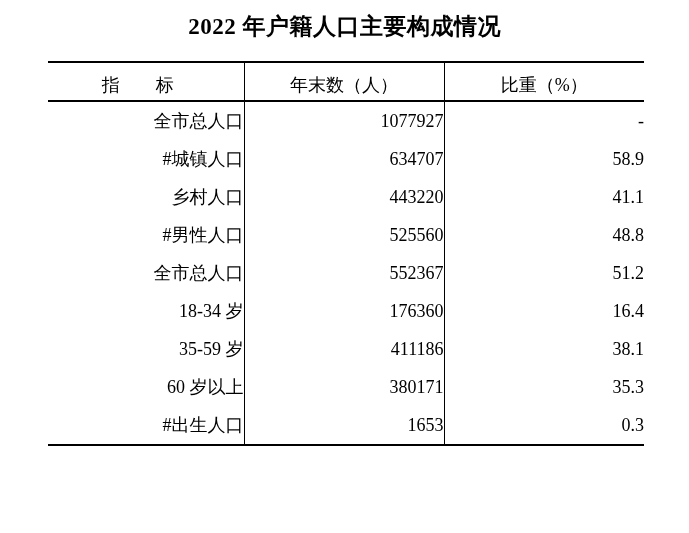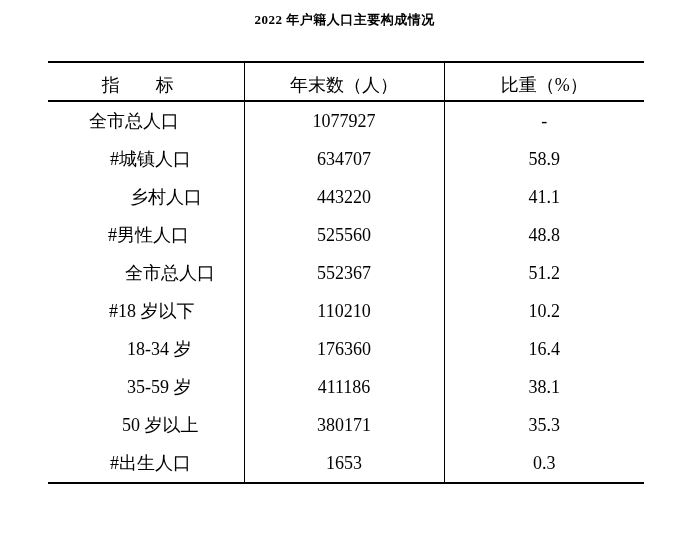--- a/index.html
+++ b/index.html
@@ -15,21 +15,21 @@
     color: #000000;
     font-family: "Liberation Serif", "DejaVu Serif", serif;
     overflow: hidden;
   }
   .doc-title {
     position: absolute;
     top: 11px;
     left: 0;
     width: 689px;
     text-align: center;
-    font-size: 13px;
+    font-size: 23px;
     font-weight: bold;
     letter-spacing: 0.5px;
   }
   table.stat-table {
     position: absolute;
     left: 48px;
     top: 61px;
     width: 596px;
     border-collapse: collapse;
     table-layout: fixed;
@@ -47,20 +47,21 @@
     vertical-align: bottom;
     padding: 0 0 3px 0;
     border-bottom: 2px solid #000;
     text-align: center;
   }
   .stat-table th.h-indicator { padding-right: 16px; }
   .stat-table td {
     height: 38px;
     padding: 0;
     vertical-align: middle;
+    text-align: right;
   }
   .stat-table .v1 { border-right: 1.5px solid #000; }
   .cell-indicator {
     text-align: left;
     white-space: nowrap;
   }
   .cell-num, .cell-share {
     text-align: center;
     font-variant-numeric: lining-nums;
     margin-top: 27px;
@@ -106,36 +107,31 @@
         <td class="v1 cell-indicator" style="padding-left:60px">#男性人口</td>
         <td class="v1 cell-num">525560</td>
         <td class="cell-share">48.8</td>
       </tr>
       <tr>
         <td class="v1 cell-indicator" style="padding-left:77px">全市总人口</td>
         <td class="v1 cell-num">552367</td>
         <td class="cell-share">51.2</td>
       </tr>
       <tr>
-        <td class="v1 cell-indicator" style="padding-left:61px">#18 岁以下</td>
-        <td class="v1 cell-num">110210</td>
-        <td class="cell-share">10.2</td>
-      </tr>
-      <tr>
         <td class="v1 cell-indicator" style="padding-left:79px">18-34 岁</td>
         <td class="v1 cell-num">176360</td>
         <td class="cell-share">16.4</td>
       </tr>
       <tr>
         <td class="v1 cell-indicator" style="padding-left:79px">35-59 岁</td>
         <td class="v1 cell-num">411186</td>
         <td class="cell-share">38.1</td>
       </tr>
       <tr>
-        <td class="v1 cell-indicator" style="padding-left:74px">50 岁以上</td>
+        <td class="v1 cell-indicator" style="padding-left:74px">60 岁以上</td>
         <td class="v1 cell-num">380171</td>
         <td class="cell-share">35.3</td>
       </tr>
       <tr>
         <td class="v1 cell-indicator" style="padding-left:62px">#出生人口</td>
         <td class="v1 cell-num">1653</td>
         <td class="cell-share">0.3</td>
       </tr>
     </tbody>
   </table>

